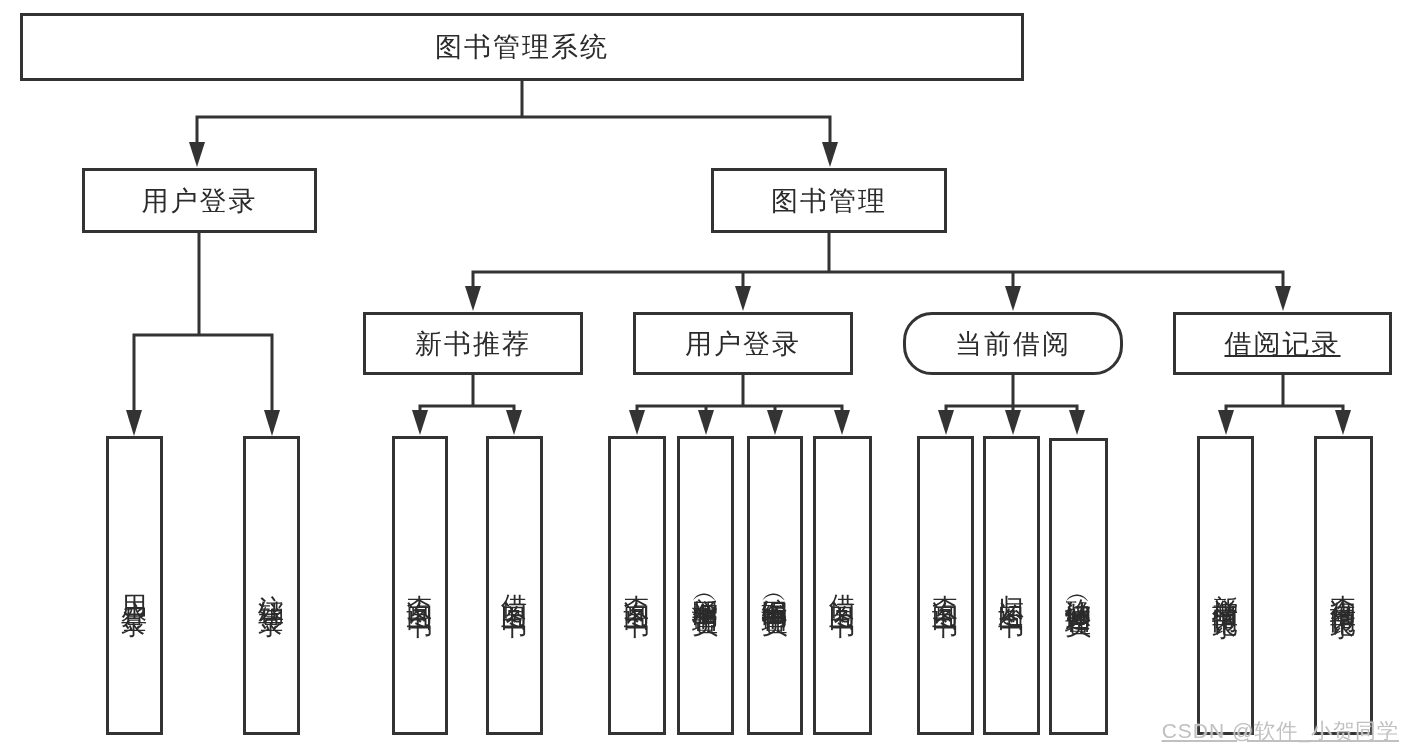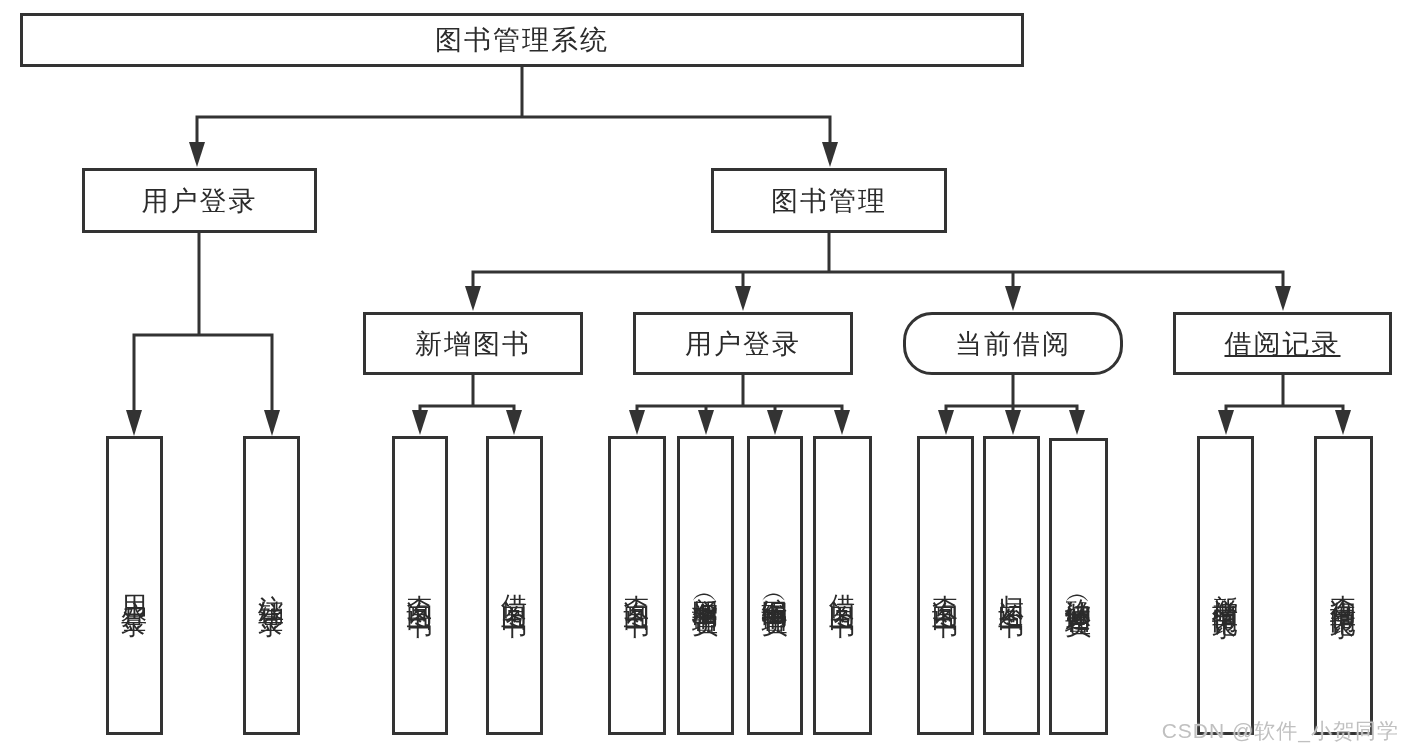--- a/index.html
+++ b/index.html
@@ -49,20 +49,21 @@
   .watermark {
     position: absolute;
     right: 6px;
     bottom: 2px;
     z-index: 3;
     font-size: 21px;
     color: #c0c0c0;
     letter-spacing: 1px;
     white-space: nowrap;
     text-shadow: 0 0 2px rgba(255,255,255,0.9);
+    text-decoration: underline;
   }
 </style>
 </head>
 <body>
 
 <div class="stage">
 
   <svg class="connectors" viewBox="0 0 1405 747" xmlns="http://www.w3.org/2000/svg">
     <g stroke="#333333" stroke-width="3" fill="none" stroke-linecap="square">
 
@@ -96,26 +97,26 @@
       <polygon points="767,410 783,410 775,435"></polygon>
       <polygon points="834,410 850,410 842,435"></polygon>
       <polygon points="938,410 954,410 946,435"></polygon>
       <polygon points="1005,410 1021,410 1013,435"></polygon>
       <polygon points="1069,410 1085,410 1077,435"></polygon>
       <polygon points="1218,410 1234,410 1226,435"></polygon>
       <polygon points="1335,410 1351,410 1343,435"></polygon>
     </g>
   </svg>
 
-  <div class="node hbox" style="left:20px; top:13px; width:1004px; height:54px;">图书管理系统</div>
+  <div class="node hbox" style="left:20px; top:13px; width:1004px; height:68px;">图书管理系统</div>
 
   <div class="node hbox" style="left:82px; top:168px; width:235px; height:65px;">用户登录</div>
   <div class="node hbox" style="left:711px; top:168px; width:236px; height:65px;">图书管理</div>
 
-  <div class="node hbox" style="left:363px; top:312px; width:220px; height:63px;">新增图书</div>
+  <div class="node hbox" style="left:363px; top:312px; width:220px; height:63px;">新书推荐</div>
   <div class="node hbox" style="left:633px; top:312px; width:220px; height:63px;">用户登录</div>
   <div class="node hbox" style="left:903px; top:312px; width:220px; height:63px;border-radius:29px;">当前借阅</div>
   <div class="node hbox" style="left:1173px; top:312px; width:219px; height:63px;text-decoration:underline;">借阅记录</div>
 
   <div class="node vbox" style="left:106px; top:436px; width:57px; height:299px;">用户登录</div>
   <div class="node vbox" style="left:243px; top:436px; width:57px; height:299px;">注销登录</div>
 
   <div class="node vbox" style="left:392px; top:436px; width:56px; height:299px;">查询图书</div>
   <div class="node vbox" style="left:486px; top:436px; width:57px; height:299px;">借阅图书</div>
 

